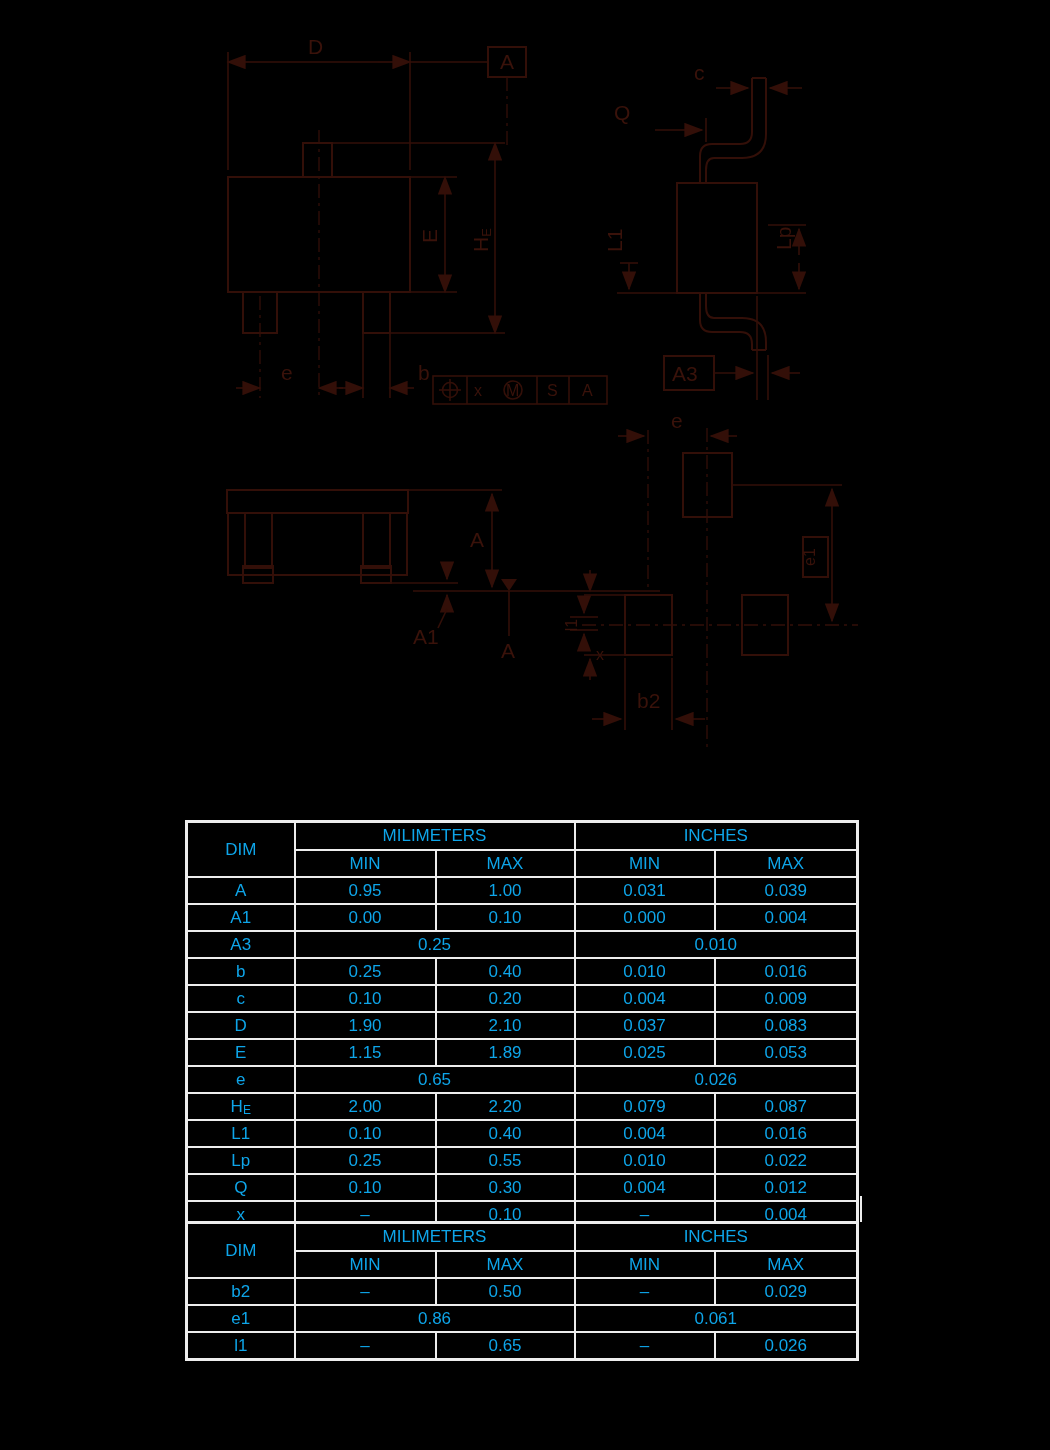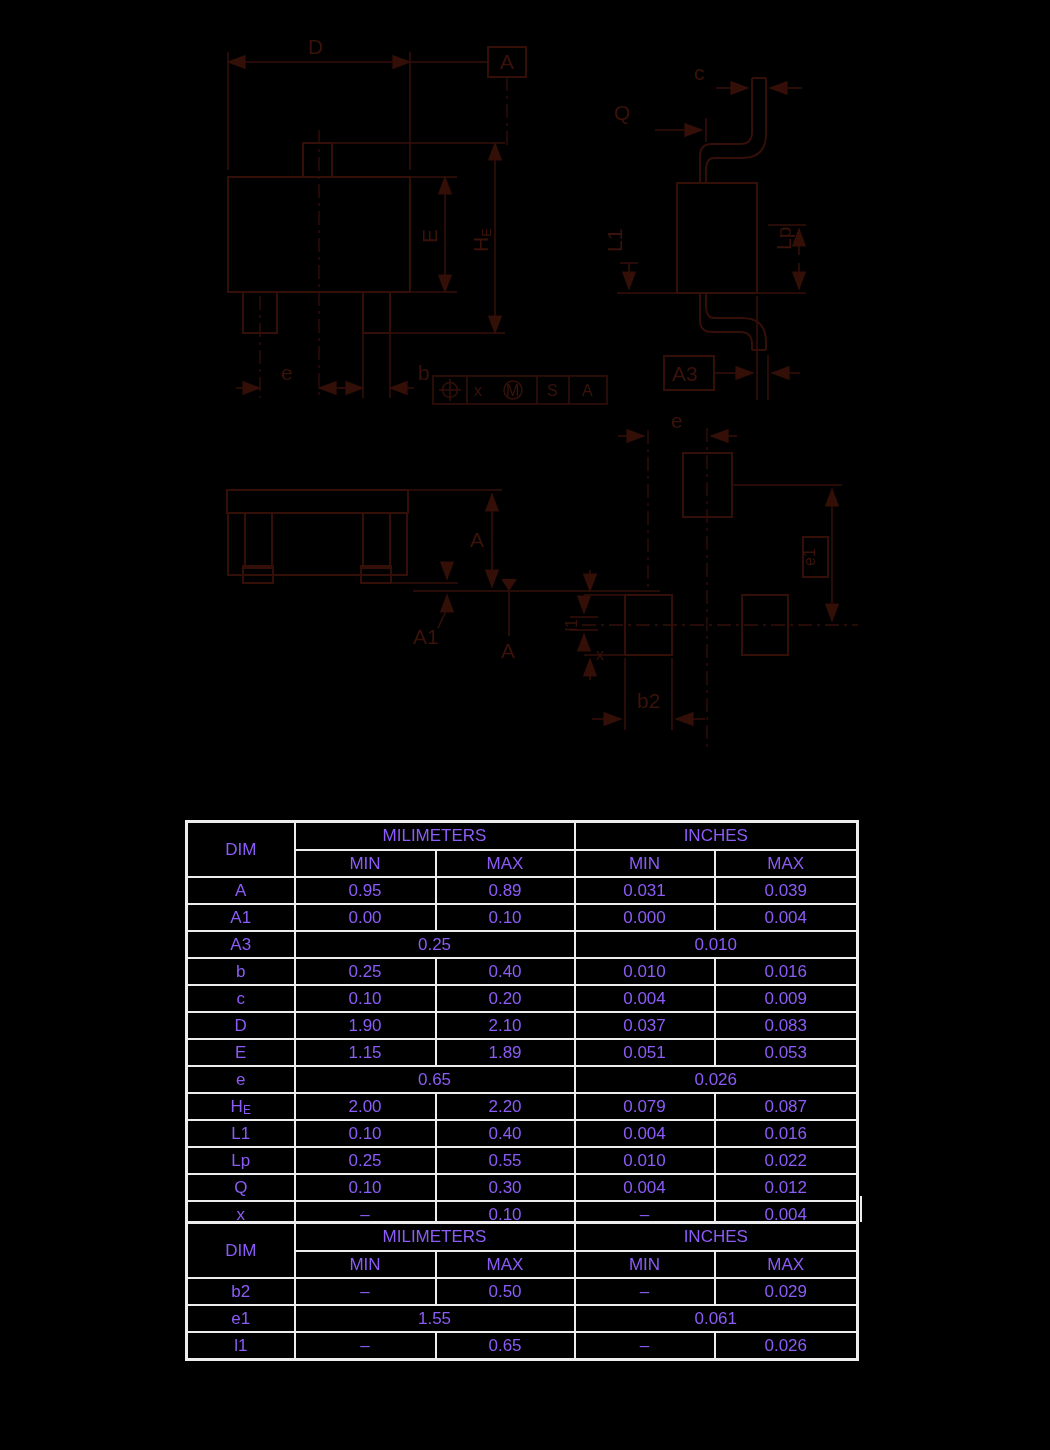--- a/index.html
+++ b/index.html
@@ -9,21 +9,21 @@
   .view{position:absolute;}
   svg{display:block;overflow:visible;}
   .ln{stroke:#330f08;fill:none;stroke-width:2;}
   .dim{stroke:#330f08;fill:none;stroke-width:1.6;}
   .cl{stroke:#330f08;fill:none;stroke-width:1.3;stroke-dasharray:14 5 3 5;}
   .lbl{fill:#3a120a;font-size:21px;font-family:"Liberation Sans",sans-serif;}
   .lbl-s{fill:#3a120a;font-size:16px;font-family:"Liberation Sans",sans-serif;}
   .arrfill{fill:#330f08;stroke:none;}
   
   .dimtable{position:absolute;border-collapse:collapse;table-layout:fixed;width:596px;
-            color:#8b5cf6;font-size:17px;background:#000;}
+            color:#0ea5e9;font-size:17px;background:#000;}
   .dimtable th,.dimtable td{border:2px solid #ededed;text-align:center;vertical-align:middle;
             height:25px;padding:0;font-weight:normal;overflow:hidden;white-space:nowrap;}
   .dimtable{border:3px solid #ededed;}
   .dimtable .hrow1 th{height:26px;}
   sub.smallcap{font-size:12px;vertical-align:baseline;position:relative;top:2px;}
   .tbl-connector{position:absolute;width:2px;height:26px;background:#ededed;}
 </style>
 </head>
 <body>
 
@@ -249,21 +249,21 @@
         <th>MIN</th>
         <th>MAX</th>
         <th>MIN</th>
         <th>MAX</th>
       </tr>
     </thead>
     <tbody>
       <tr>
         <td>A</td>
         <td>0.95</td>
-        <td>0.89</td>
+        <td>1.00</td>
         <td>0.031</td>
         <td>0.039</td>
       </tr>
       <tr>
         <td>A1</td>
         <td>0.00</td>
         <td>0.10</td>
         <td>0.000</td>
         <td>0.004</td>
       </tr>
@@ -290,21 +290,21 @@
         <td>D</td>
         <td>1.90</td>
         <td>2.10</td>
         <td>0.037</td>
         <td>0.083</td>
       </tr>
       <tr>
         <td>E</td>
         <td>1.15</td>
         <td>1.89</td>
-        <td>0.051</td>
+        <td>0.025</td>
         <td>0.053</td>
       </tr>
       <tr>
         <td>e</td>
         <td colspan="2">0.65</td>
         <td colspan="2">0.026</td>
       </tr>
       <tr>
         <td><span>H</span><sub class="smallcap">E</sub></td>
         <td>2.00</td>
@@ -370,21 +370,21 @@
     <tbody>
       <tr>
         <td>b2</td>
         <td>–</td>
         <td>0.50</td>
         <td>–</td>
         <td>0.029</td>
       </tr>
       <tr>
         <td>e1</td>
-        <td colspan="2">1.55</td>
+        <td colspan="2">0.86</td>
         <td colspan="2">0.061</td>
       </tr>
       <tr>
         <td>l1</td>
         <td>–</td>
         <td>0.65</td>
         <td>–</td>
         <td>0.026</td>
       </tr>
     </tbody>

